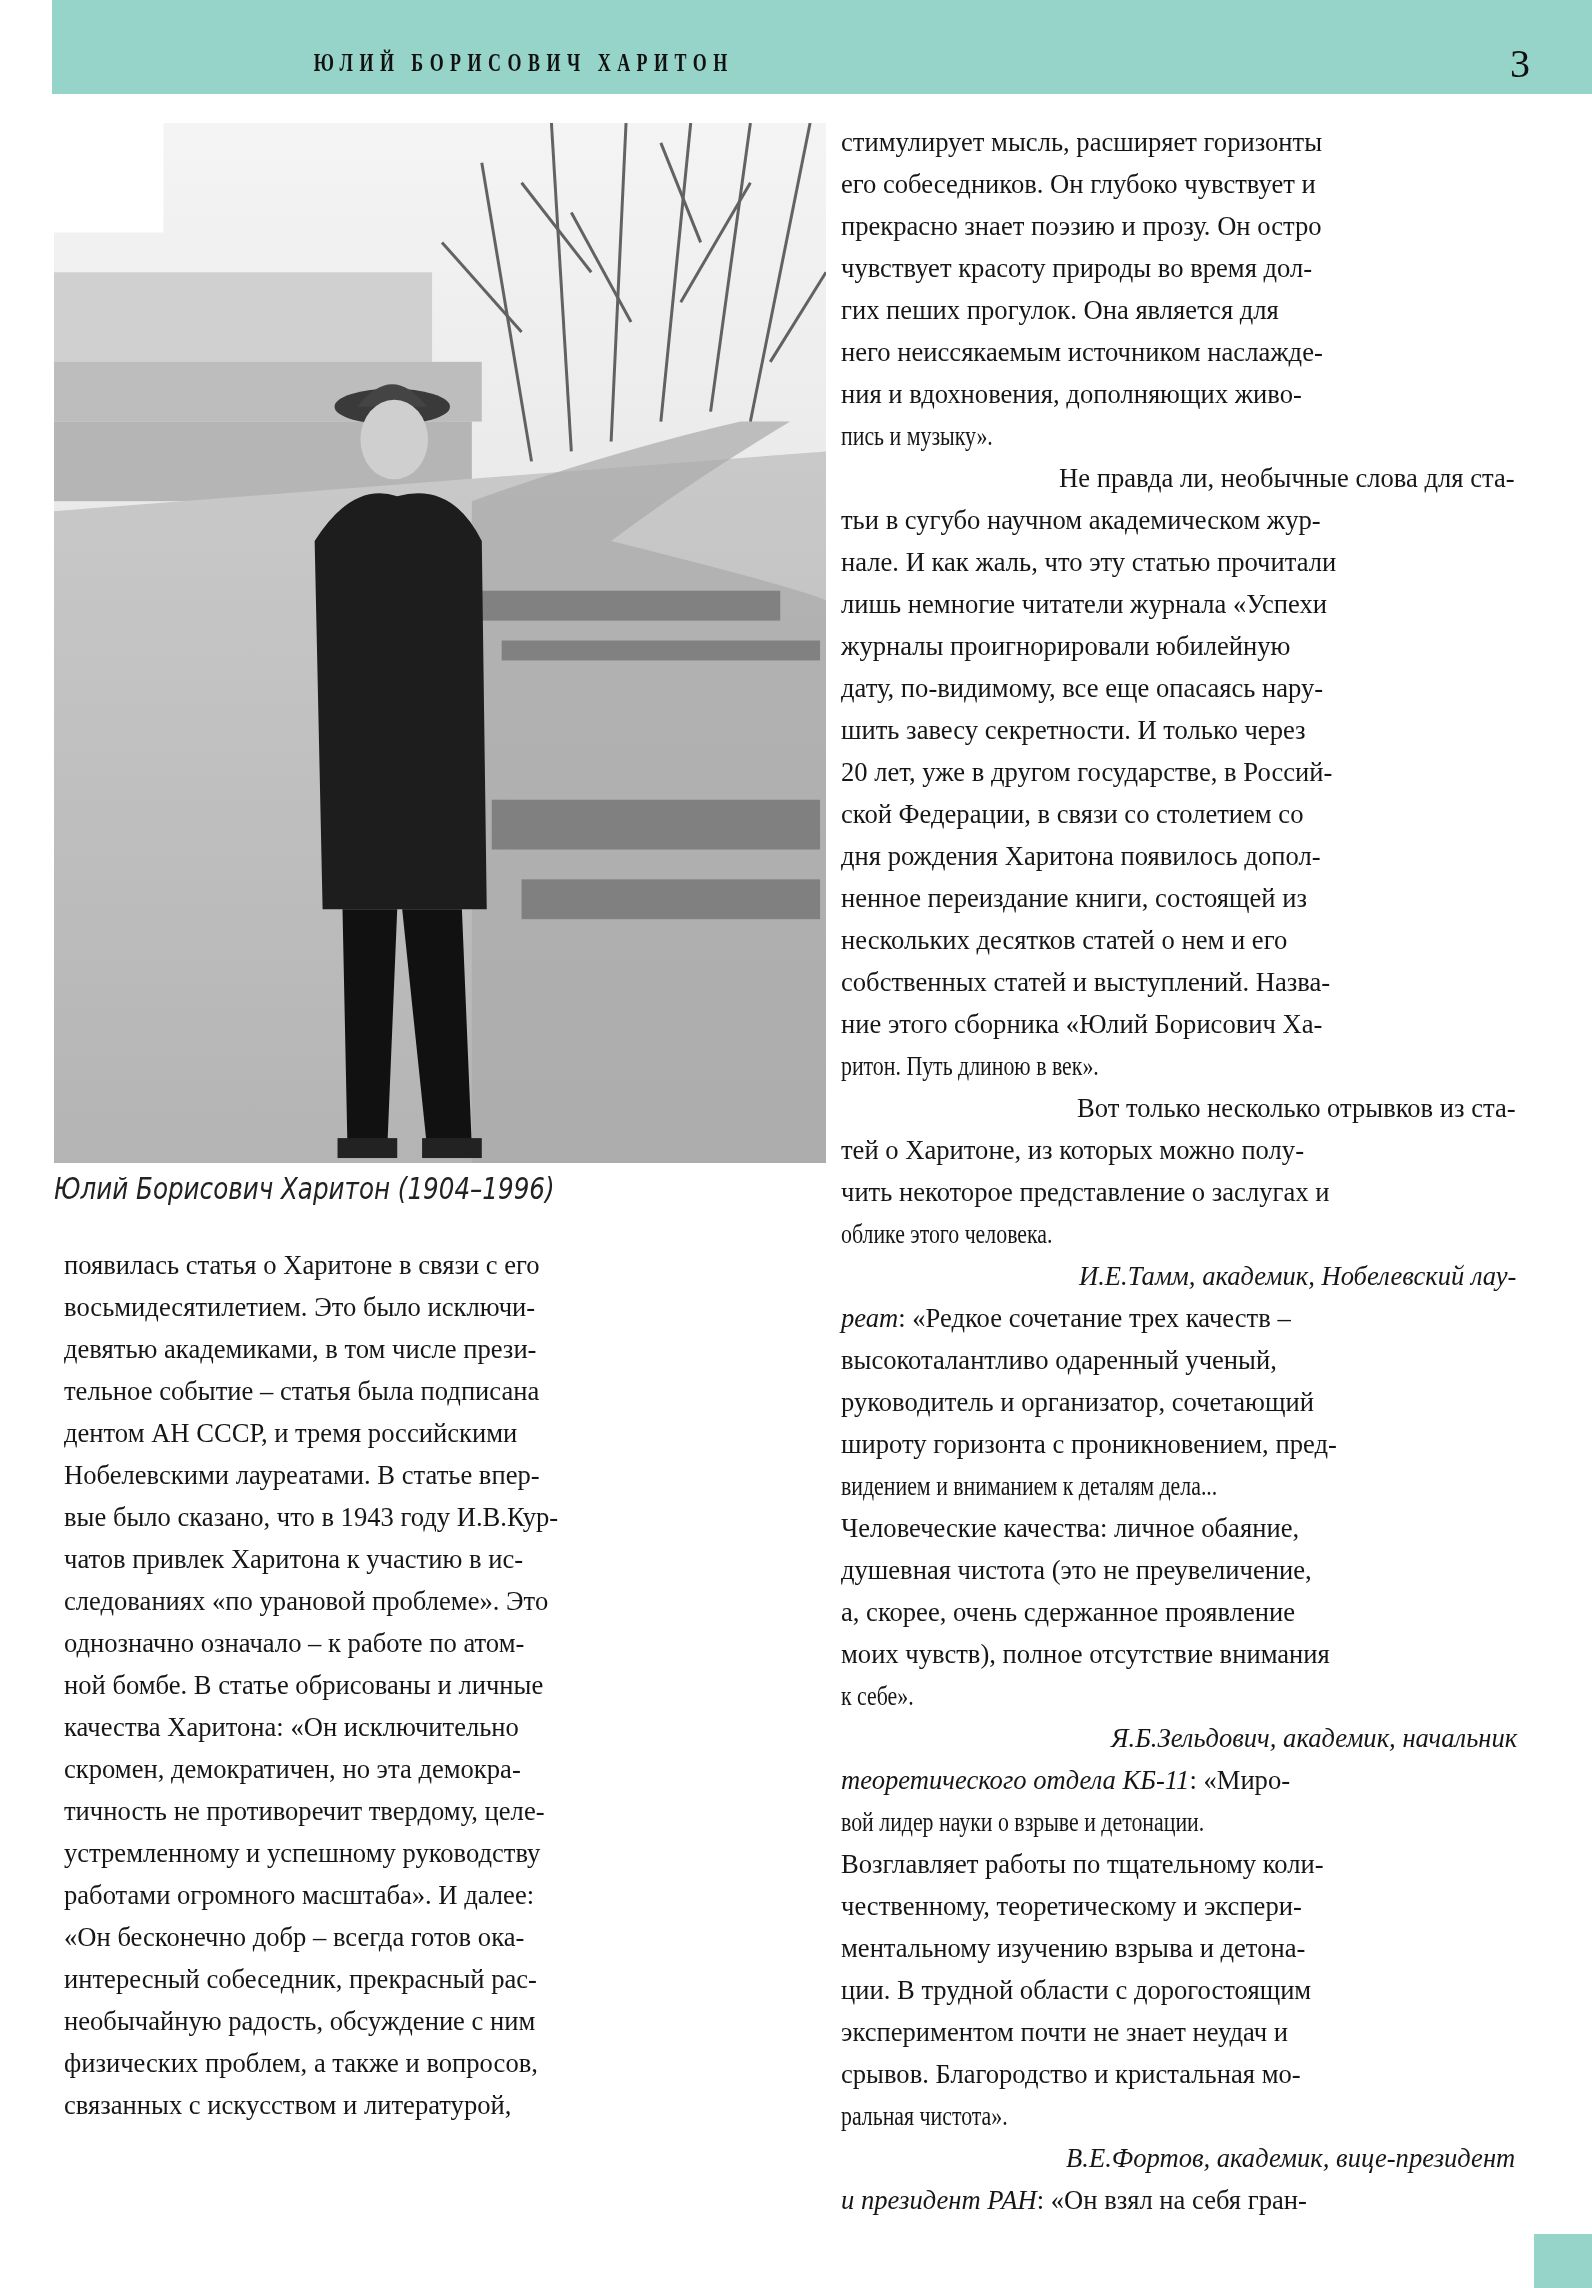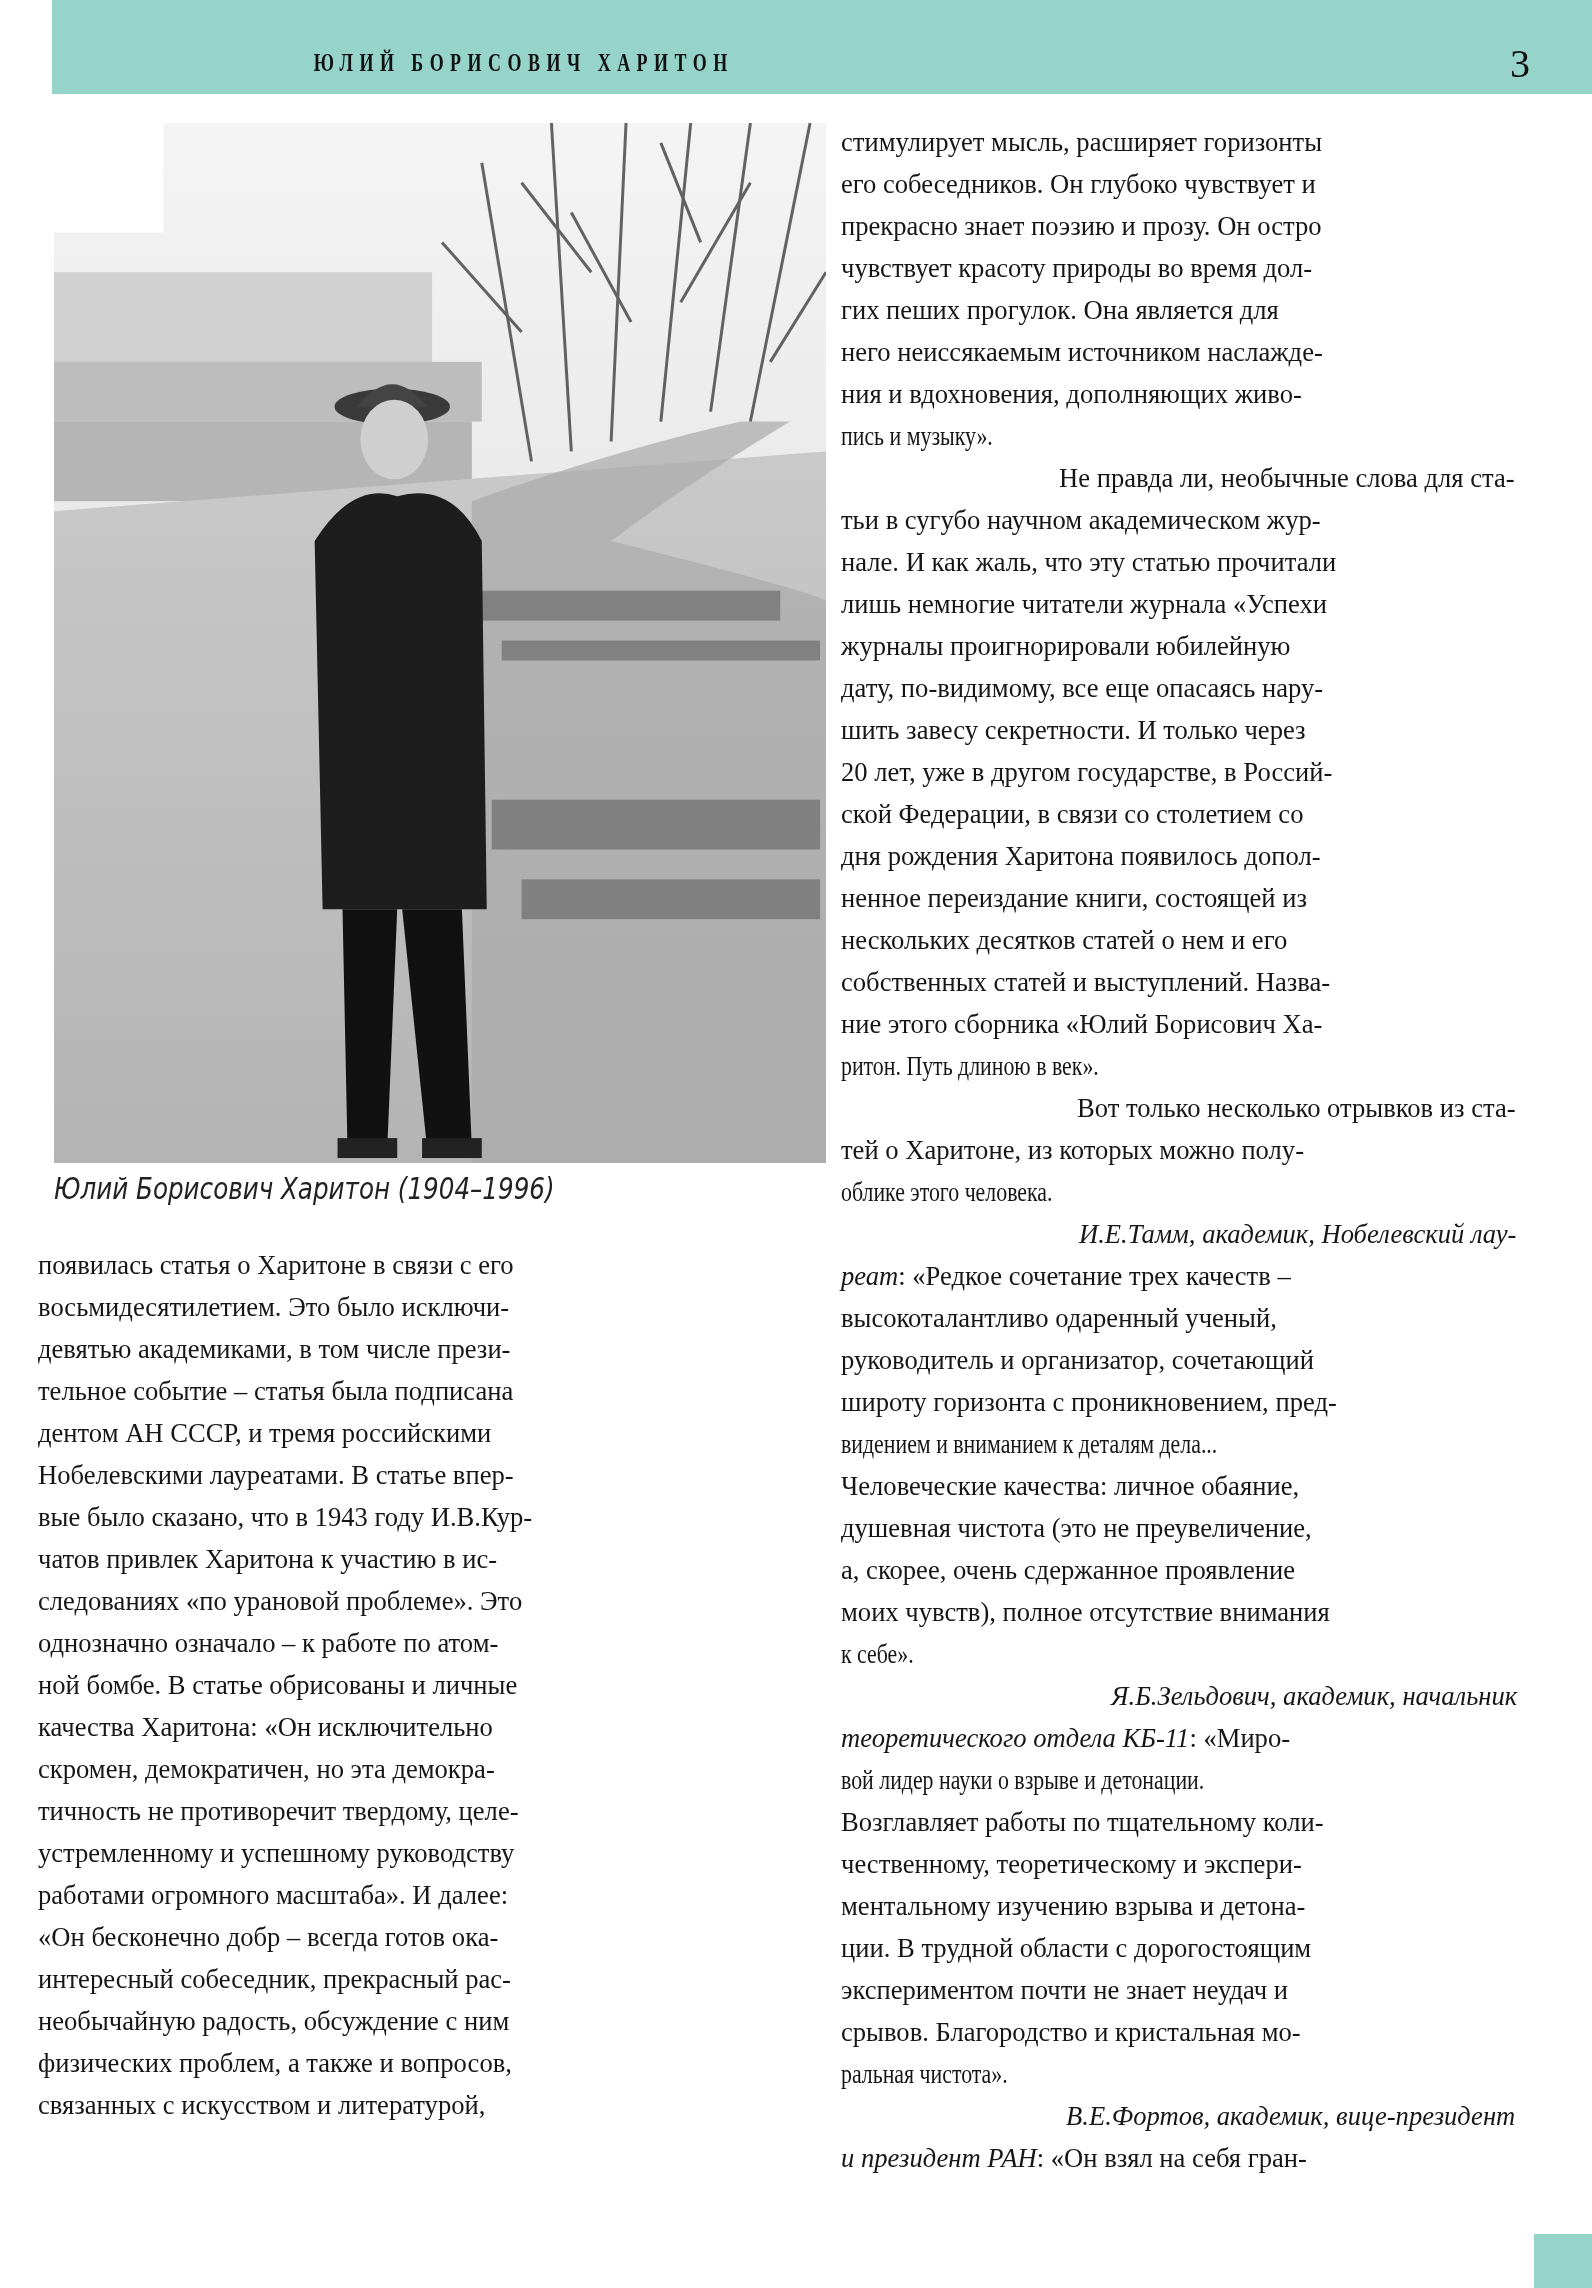--- a/index.html
+++ b/index.html
@@ -30,21 +30,21 @@
   .photo svg { display: block; width: 772px; height: 1040px; }
   .caption {
     position: absolute; left: 54px; top: 1174px; width: 776px;
     font-family: "DejaVu Sans", sans-serif; font-style: italic; font-weight: normal;
     font-size: 30px; color: #222; line-height: 1;
     transform: scaleX(0.82); transform-origin: left center; white-space: nowrap;
   }
   .column {
     position: absolute; font-size: 28px; line-height: 42px;
   }
-  .col-left { left: 38px; top: 1244px; width: 698px; }
+  .col-left { left: 64px; top: 1244px; width: 698px; }
   .col-right { left: 841px; top: 121px; width: 698px; }
   .line {
     display: block; height: 42px; white-space: nowrap;
     transform-origin: left center;
   }
   .line .t { display: inline-block; }
   .indent { padding-left: 36px; text-align: right; }
   em, .it { font-style: italic; }
   .corner-block {
     position: absolute; left: 1534px; top: 2234px; width: 58px; height: 55px;
@@ -155,20 +155,21 @@
     <div class="line"><span class="t" style="transform: scaleX(0.95); transform-origin: left center;"><span>20 лет, уже в другом государстве, в Россий-</span></span></div>
     <div class="line"><span class="t" style="transform: scaleX(0.95); transform-origin: left center;"><span>ской Федерации, в связи со столетием со</span></span></div>
     <div class="line"><span class="t" style="transform: scaleX(0.95); transform-origin: left center;"><span>дня рождения Харитона появилось допол-</span></span></div>
     <div class="line"><span class="t" style="transform: scaleX(0.95); transform-origin: left center;"><span>ненное переиздание книги, состоящей из</span></span></div>
     <div class="line"><span class="t" style="transform: scaleX(0.95); transform-origin: left center;"><span>нескольких десятков статей о нем и его</span></span></div>
     <div class="line"><span class="t" style="transform: scaleX(0.95); transform-origin: left center;"><span>собственных статей и выступлений. Назва-</span></span></div>
     <div class="line"><span class="t" style="transform: scaleX(0.95); transform-origin: left center;"><span>ние этого сборника «Юлий Борисович Ха-</span></span></div>
     <div class="line"><span class="t" style="transform: scaleX(0.78); transform-origin: left center;"><span>ритон. Путь длиною в век».</span></span></div>
     <div class="line indent"><span class="t" style="transform: scaleX(0.95); transform-origin: left center;"><span>Вот только несколько отрывков из ста-</span></span></div>
     <div class="line"><span class="t" style="transform: scaleX(0.95); transform-origin: left center;"><span>тей о Харитоне, из которых можно полу-</span></span></div>
+    <div class="line"><span class="t" style="transform: scaleX(0.95); transform-origin: left center;"><span>чить некоторое представление о заслугах и</span></span></div>
     <div class="line"><span class="t" style="transform: scaleX(0.78); transform-origin: left center;"><span>облике этого человека.</span></span></div>
     <div class="line indent"><span class="t" style="transform: scaleX(0.95); transform-origin: left center;"><span class="it">И.Е.Тамм, академик, Нобелевский лау-</span></span></div>
     <div class="line"><span class="t" style="transform: scaleX(0.95); transform-origin: left center;"><span class="it">реат</span><span>: «Редкое сочетание трех качеств –</span></span></div>
     <div class="line"><span class="t" style="transform: scaleX(0.95); transform-origin: left center;"><span>высокоталантливо одаренный ученый,</span></span></div>
     <div class="line"><span class="t" style="transform: scaleX(0.95); transform-origin: left center;"><span>руководитель и организатор, сочетающий</span></span></div>
     <div class="line"><span class="t" style="transform: scaleX(0.95); transform-origin: left center;"><span>широту горизонта с проникновением, пред-</span></span></div>
     <div class="line"><span class="t" style="transform: scaleX(0.78); transform-origin: left center;"><span>видением и вниманием к деталям дела...</span></span></div>
     <div class="line"><span class="t" style="transform: scaleX(0.95); transform-origin: left center;"><span>Человеческие качества: личное обаяние,</span></span></div>
     <div class="line"><span class="t" style="transform: scaleX(0.95); transform-origin: left center;"><span>душевная чистота (это не преувеличение,</span></span></div>
     <div class="line"><span class="t" style="transform: scaleX(0.95); transform-origin: left center;"><span>а, скорее, очень сдержанное проявление</span></span></div>

